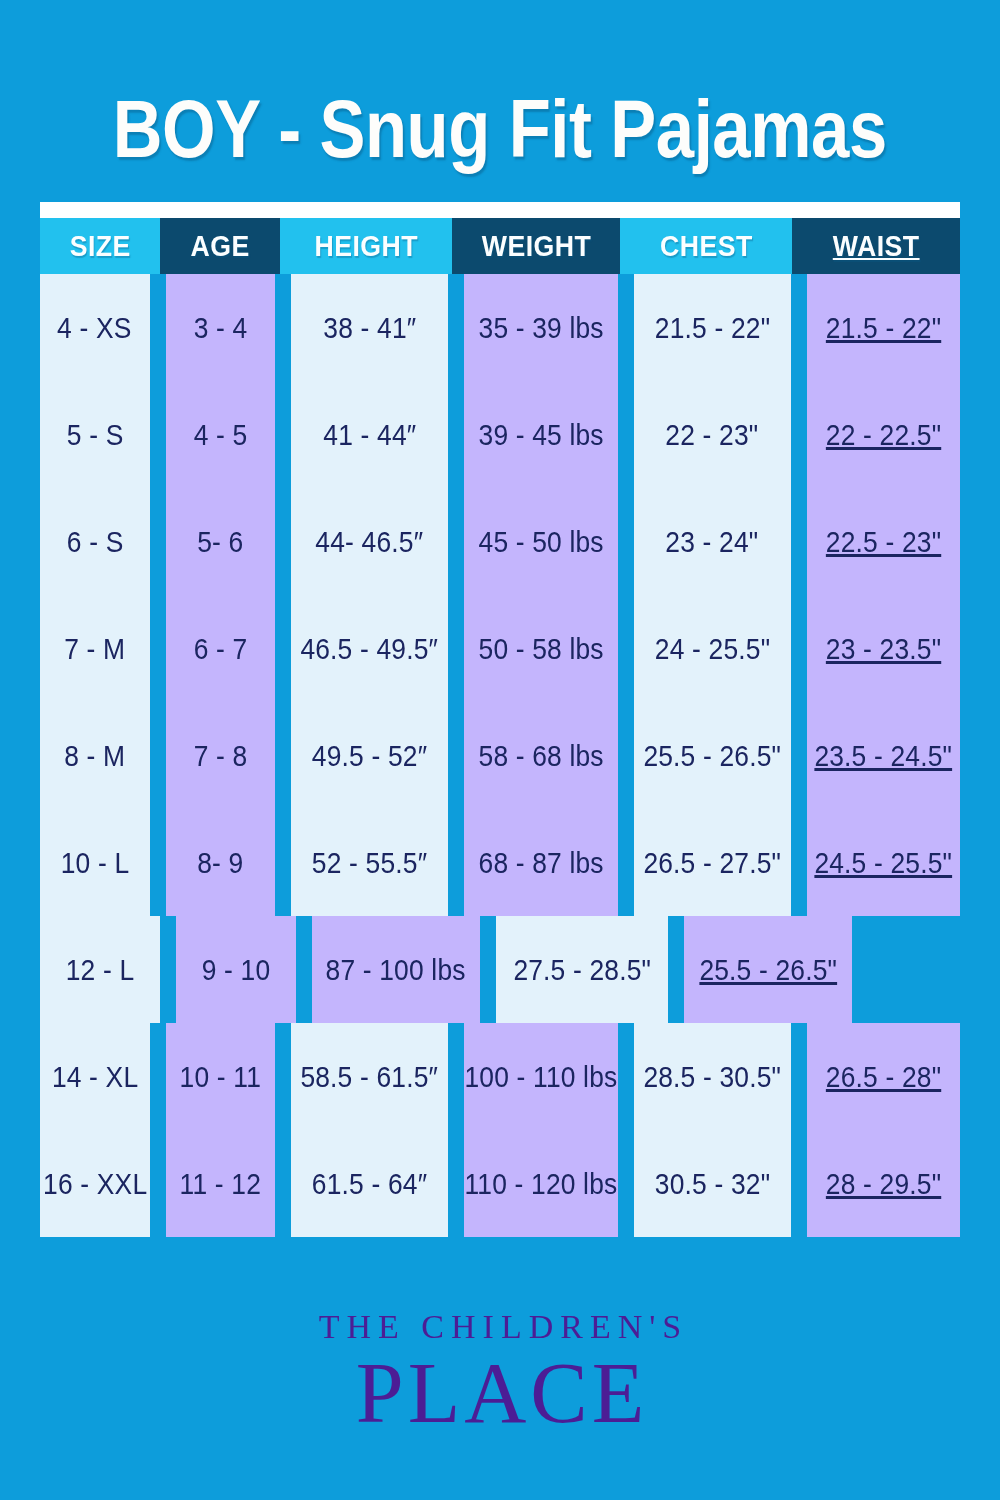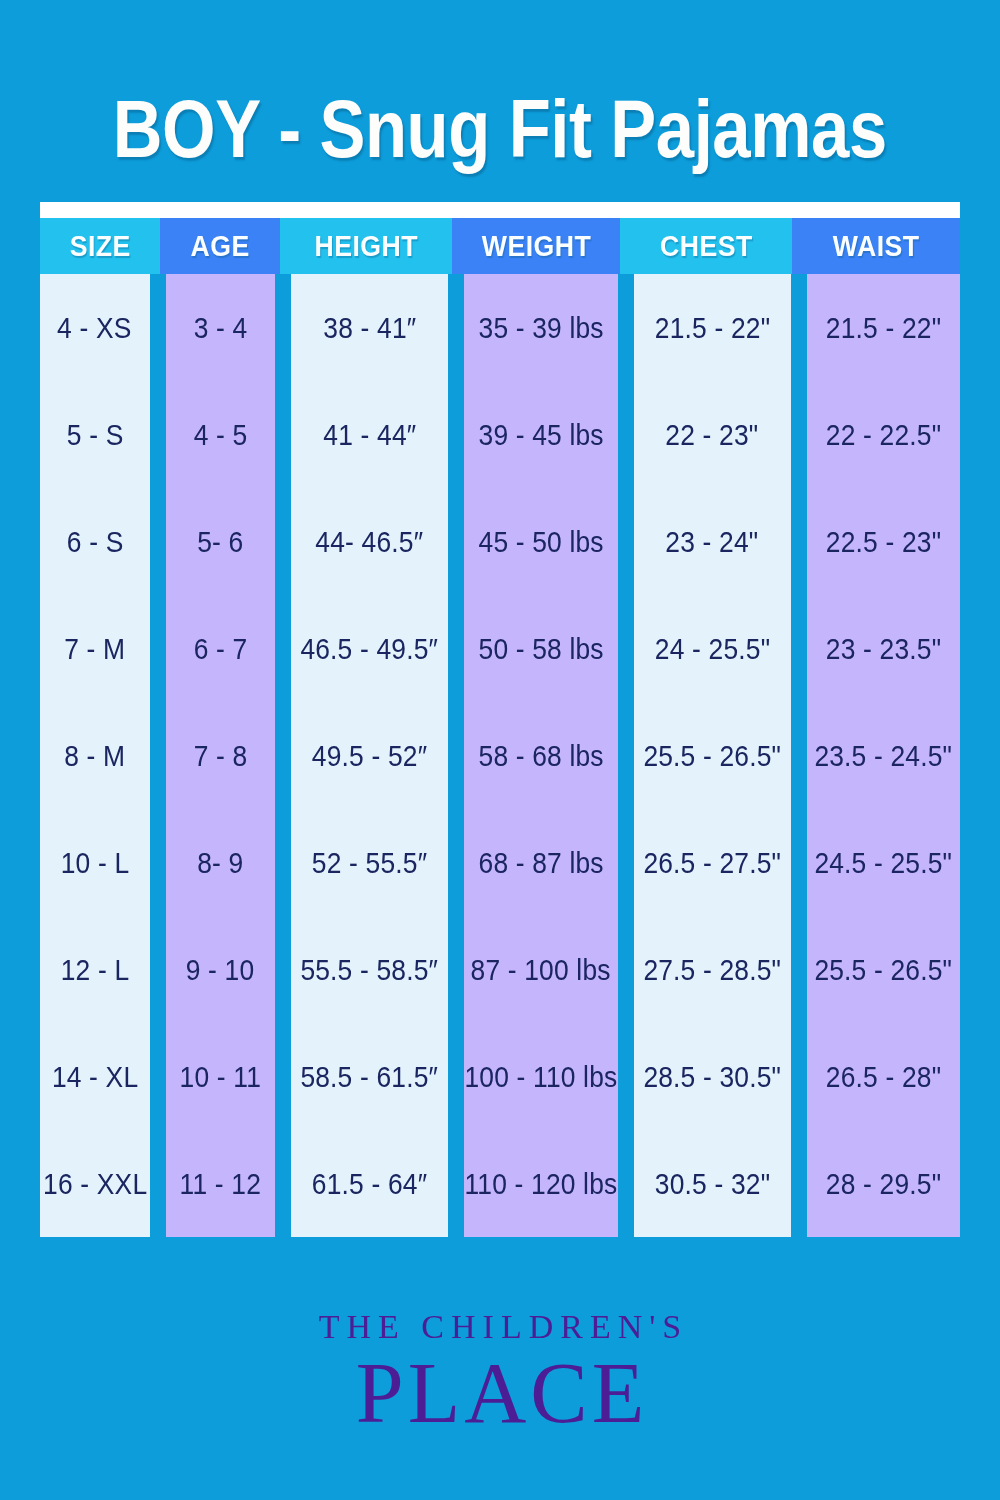--- a/index.html
+++ b/index.html
@@ -77,35 +77,35 @@
     text-align:center;
     overflow:hidden;
   }
 
   
   .c0 { width:120px; }
   .c1 { width:120px; }
   .c2 { width:172px; }
   .c3 { width:168px; }
   .c4 { width:172px;text-align:center; }
-  .c5 { width:168px; }
+  .c5 { width:168px;text-decoration:underline; }
 
   
   .head-row .cell { 
     color:#fbfeff;
     font-weight:bold;
     font-size:29px;
     letter-spacing:0.5px;
     font-family:"Liberation Sans Narrow","Liberation Sans", sans-serif;
     transform:none;
     text-shadow:1px 2px 1px rgba(8,90,135,0.35);
   }
   .head-row .cell > span { transform:scaleX(0.92); display:inline-block; }
   .head-row .c0, .head-row .c2, .head-row .c4 { background:#22c1ee; }
-  .head-row .c1, .head-row .c3, .head-row .c5 { background:#3b82f6; }
+  .head-row .c1, .head-row .c3, .head-row .c5 { background:#0c4a6e; }
 
   
   .data-row .c0, .data-row .c2, .data-row .c4 { background:#e3f2fb; }
   .data-row .c1, .data-row .c3, .data-row .c5 { background:#c4b5fd; }
 
   .data-row .cell {
     color:#1b2560;
     font-size:30px;
     font-weight:normal;
     font-family:"Liberation Sans Narrow","Liberation Sans", sans-serif;
@@ -291,23 +291,20 @@
           <span>24.5 - 25.5"</span>
         </div>
       </div>
       <div class="row data-row">
         <div class="cell c0">
           <span>12 - L</span>
         </div>
         <div class="cell c1">
           <span>9 - 10</span>
         </div>
-        <div class="cell c2">
-          <span>55.5 - 58.5″</span>
-        </div>
         <div class="cell c3">
           <span>87 - 100 lbs</span>
         </div>
         <div class="cell c4">
           <span>27.5 - 28.5"</span>
         </div>
         <div class="cell c5">
           <span>25.5 - 26.5"</span>
         </div>
       </div>

